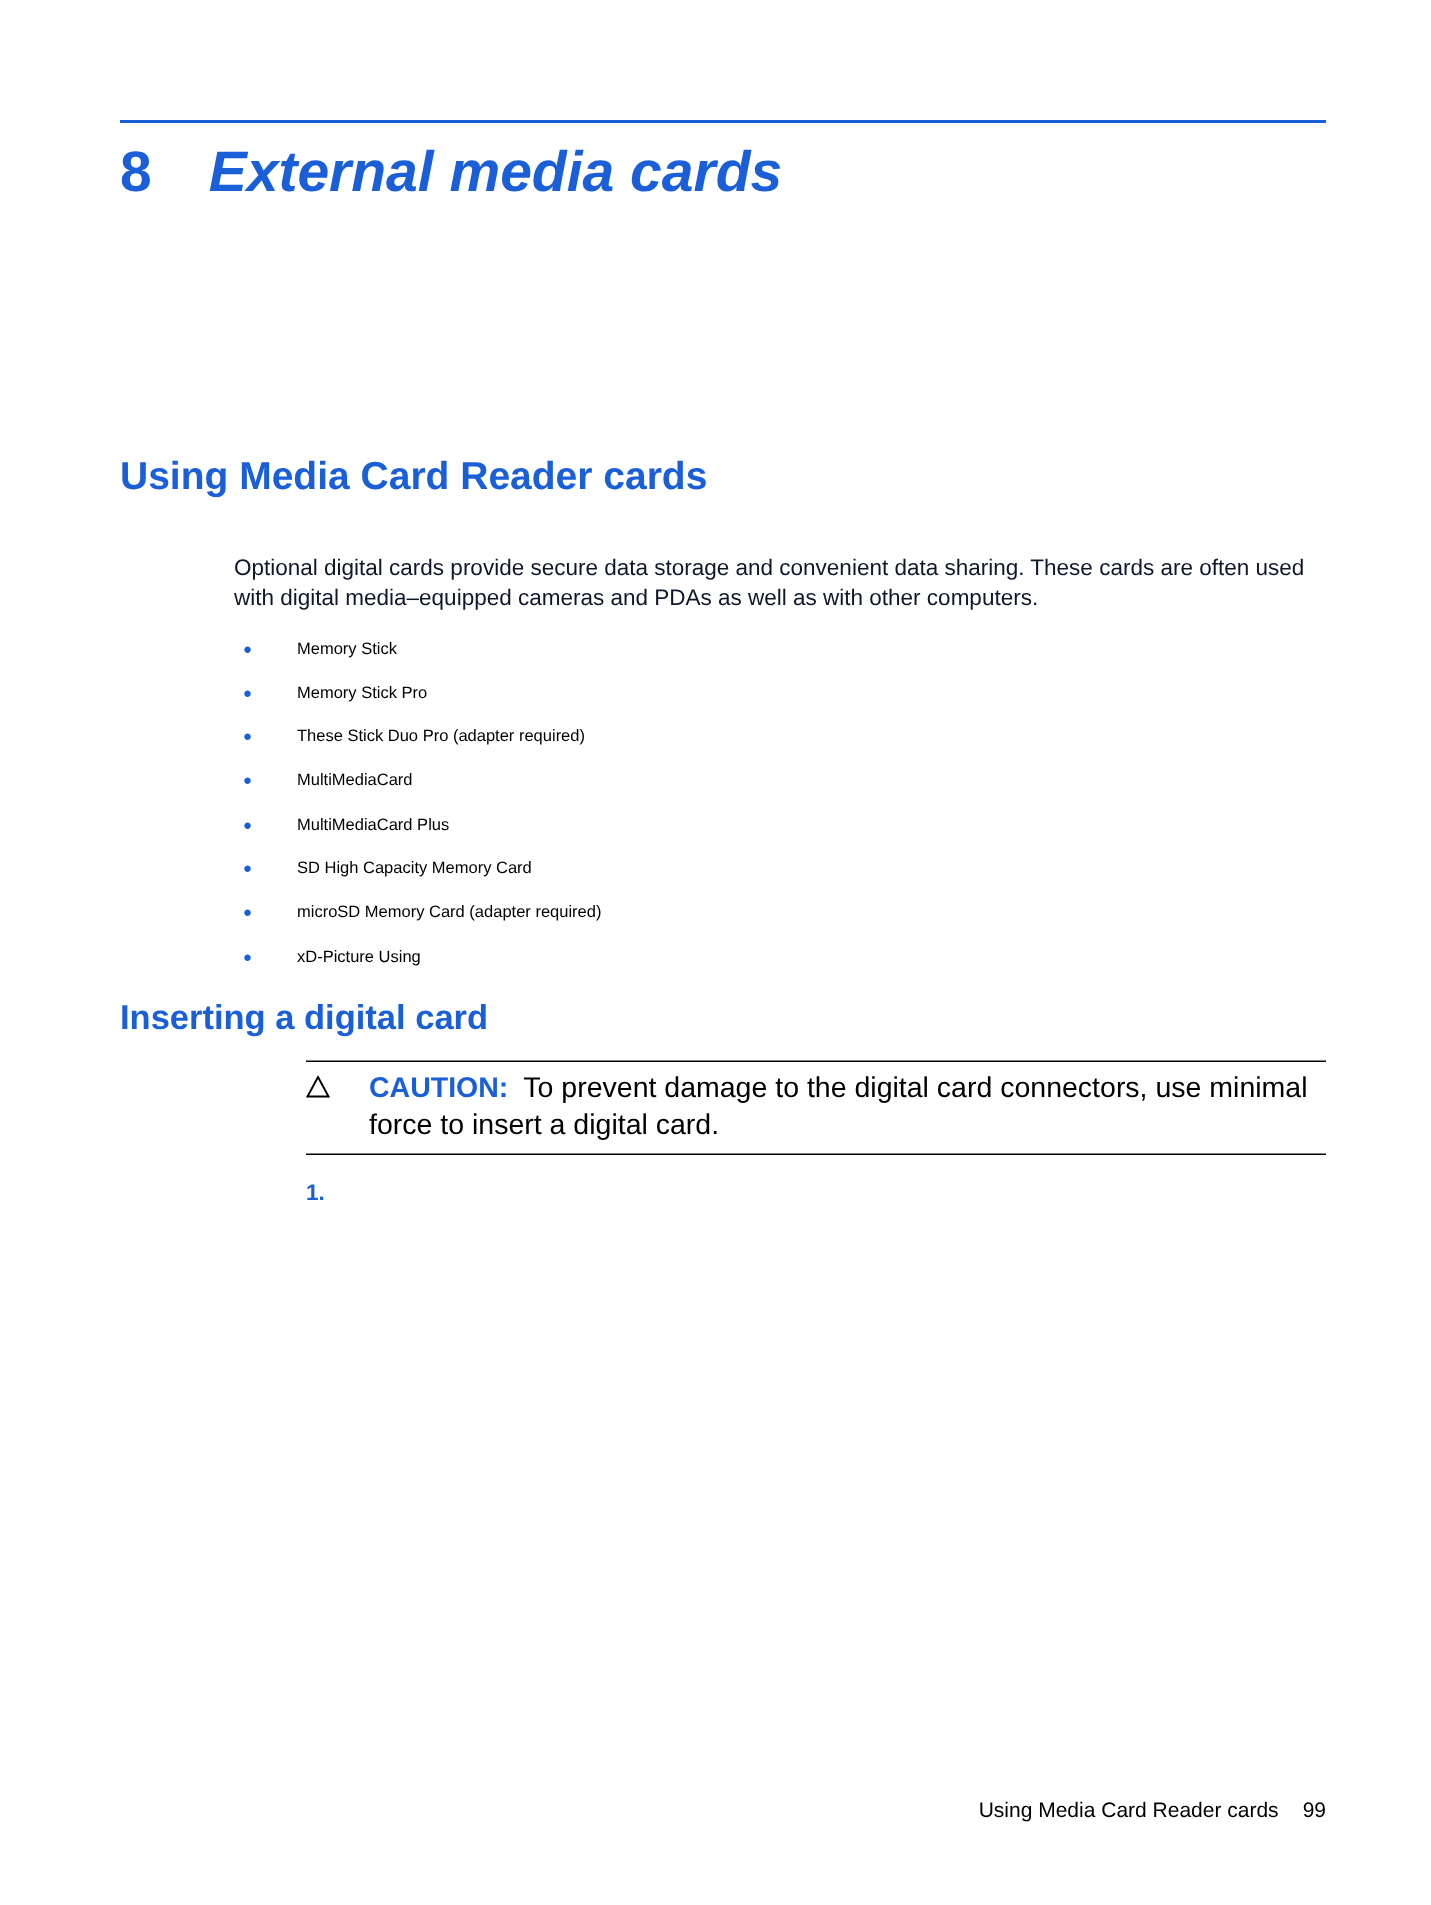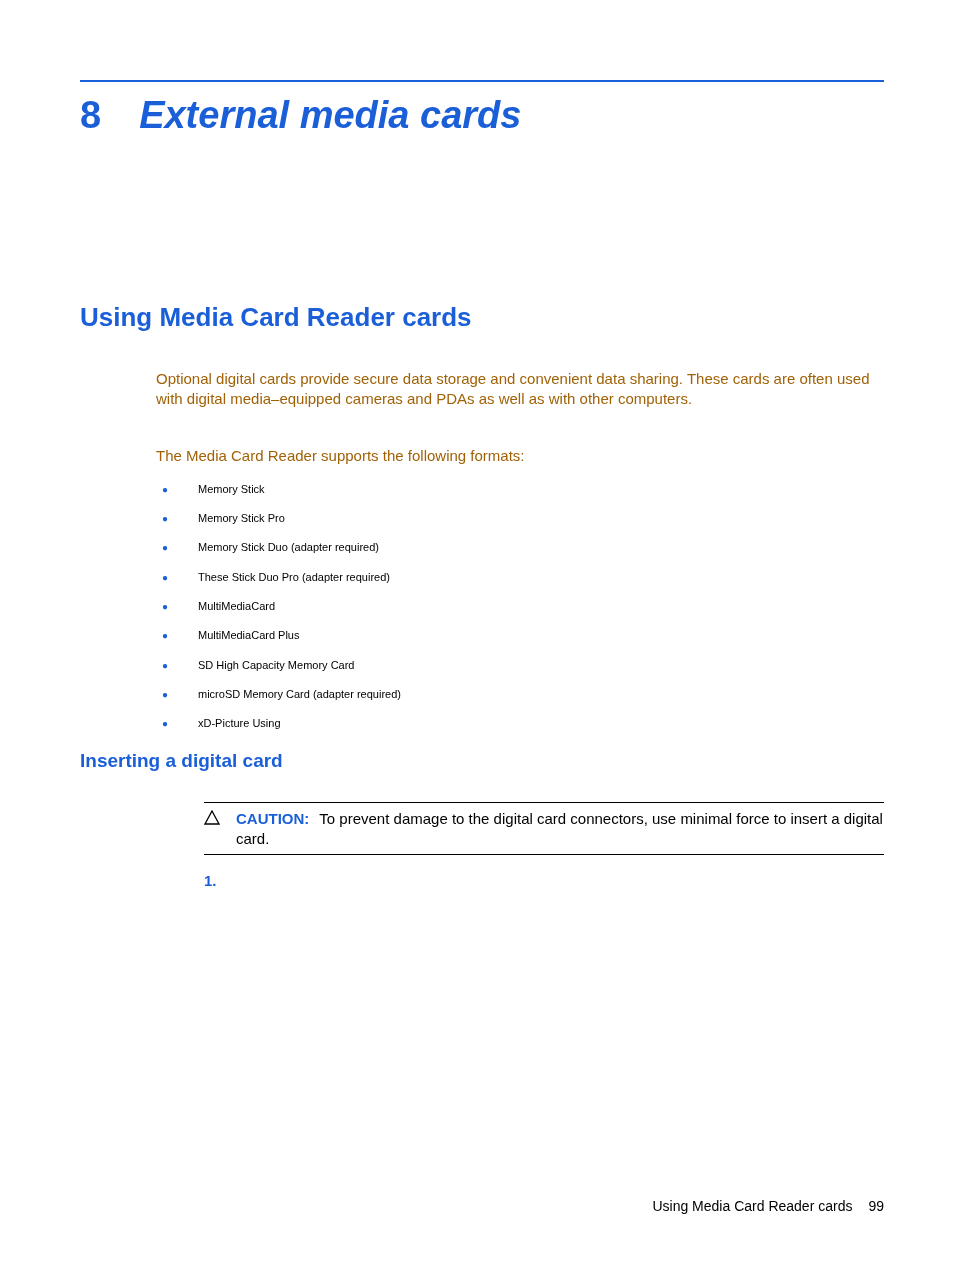--- a/index.html
+++ b/index.html
@@ -46,21 +46,21 @@
       margin-bottom: 22px;
       font-family: Arial, sans-serif;
     }
     .body-indent {
       margin-left: 76px;
     }
     .para {
       font-size: 15px;
       line-height: 1.35;
       margin-bottom: 16px;
-      color: #a16207;
+      color: #0f172a;
       margin-top: 36px;
     }
     .bullet-list {
       list-style: none;
       margin-bottom: 20px;
     }
     .bullet-list li {
       position: relative;
       padding-left: 42px;
       font-size: 11px;
@@ -69,37 +69,37 @@
     }
     .bullet-list li::before {
       content: "●";
       position: absolute;
       left: 6px;
       top: 1px;
       color: #1a5fd8;
       font-size: 10px;
     }
     .subsection-heading {
-      font-size: 19px;
+      font-size: 23px;
       font-weight: bold;
       color: #1a5fd8;
       margin-top: 6px;
-      margin-bottom: 30px;
+      margin-bottom: 15px;
       font-family: Arial, sans-serif;
     }
     .caution-box {
       margin-left: 48px;
       border-top: 1px solid #000;
       border-bottom: 1px solid #000;
       padding: 6px 0 6px 0;
-      font-size: 15px;
+      font-size: 19px;
       line-height: 1.3;
       display: flex;
       align-items: flex-start;
-      gap: 16px;
+      gap: 26px;
       margin-bottom: 16px;
     }
     .caution-icon {
       flex-shrink: 0;
       margin-top: 1px;
     }
     .caution-label {
       font-weight: bold;
       color: #1a5fd8;
       margin-right: 10px;
@@ -140,25 +140,23 @@
 <div class="chapter-rule"></div>
 <div class="chapter-heading">
   <span class="chapter-number">8</span>
   <span class="chapter-title">External media cards</span>
 </div>
 
 <h2 class="section-heading">Using Media Card Reader cards</h2>
 
 <div class="body-indent">
   <p class="para">Optional digital cards provide secure data storage and convenient data sharing. These cards are often used with digital media–equipped cameras and PDAs as well as with other computers.</p>
-  <p class="para">The Media Card Reader supports the following formats:</p>
   <ul class="bullet-list">
     <li>Memory Stick</li>
     <li>Memory Stick Pro</li>
-    <li>Memory Stick Duo (adapter required)</li>
     <li>These Stick Duo Pro (adapter required)</li>
     <li>MultiMediaCard</li>
     <li>MultiMediaCard Plus</li>
     <li>SD High Capacity Memory Card</li>
     <li>microSD Memory Card (adapter required)</li>
     <li>xD-Picture Using</li>
   </ul>
 </div>
 
 <h3 class="subsection-heading">Inserting a digital card</h3>

